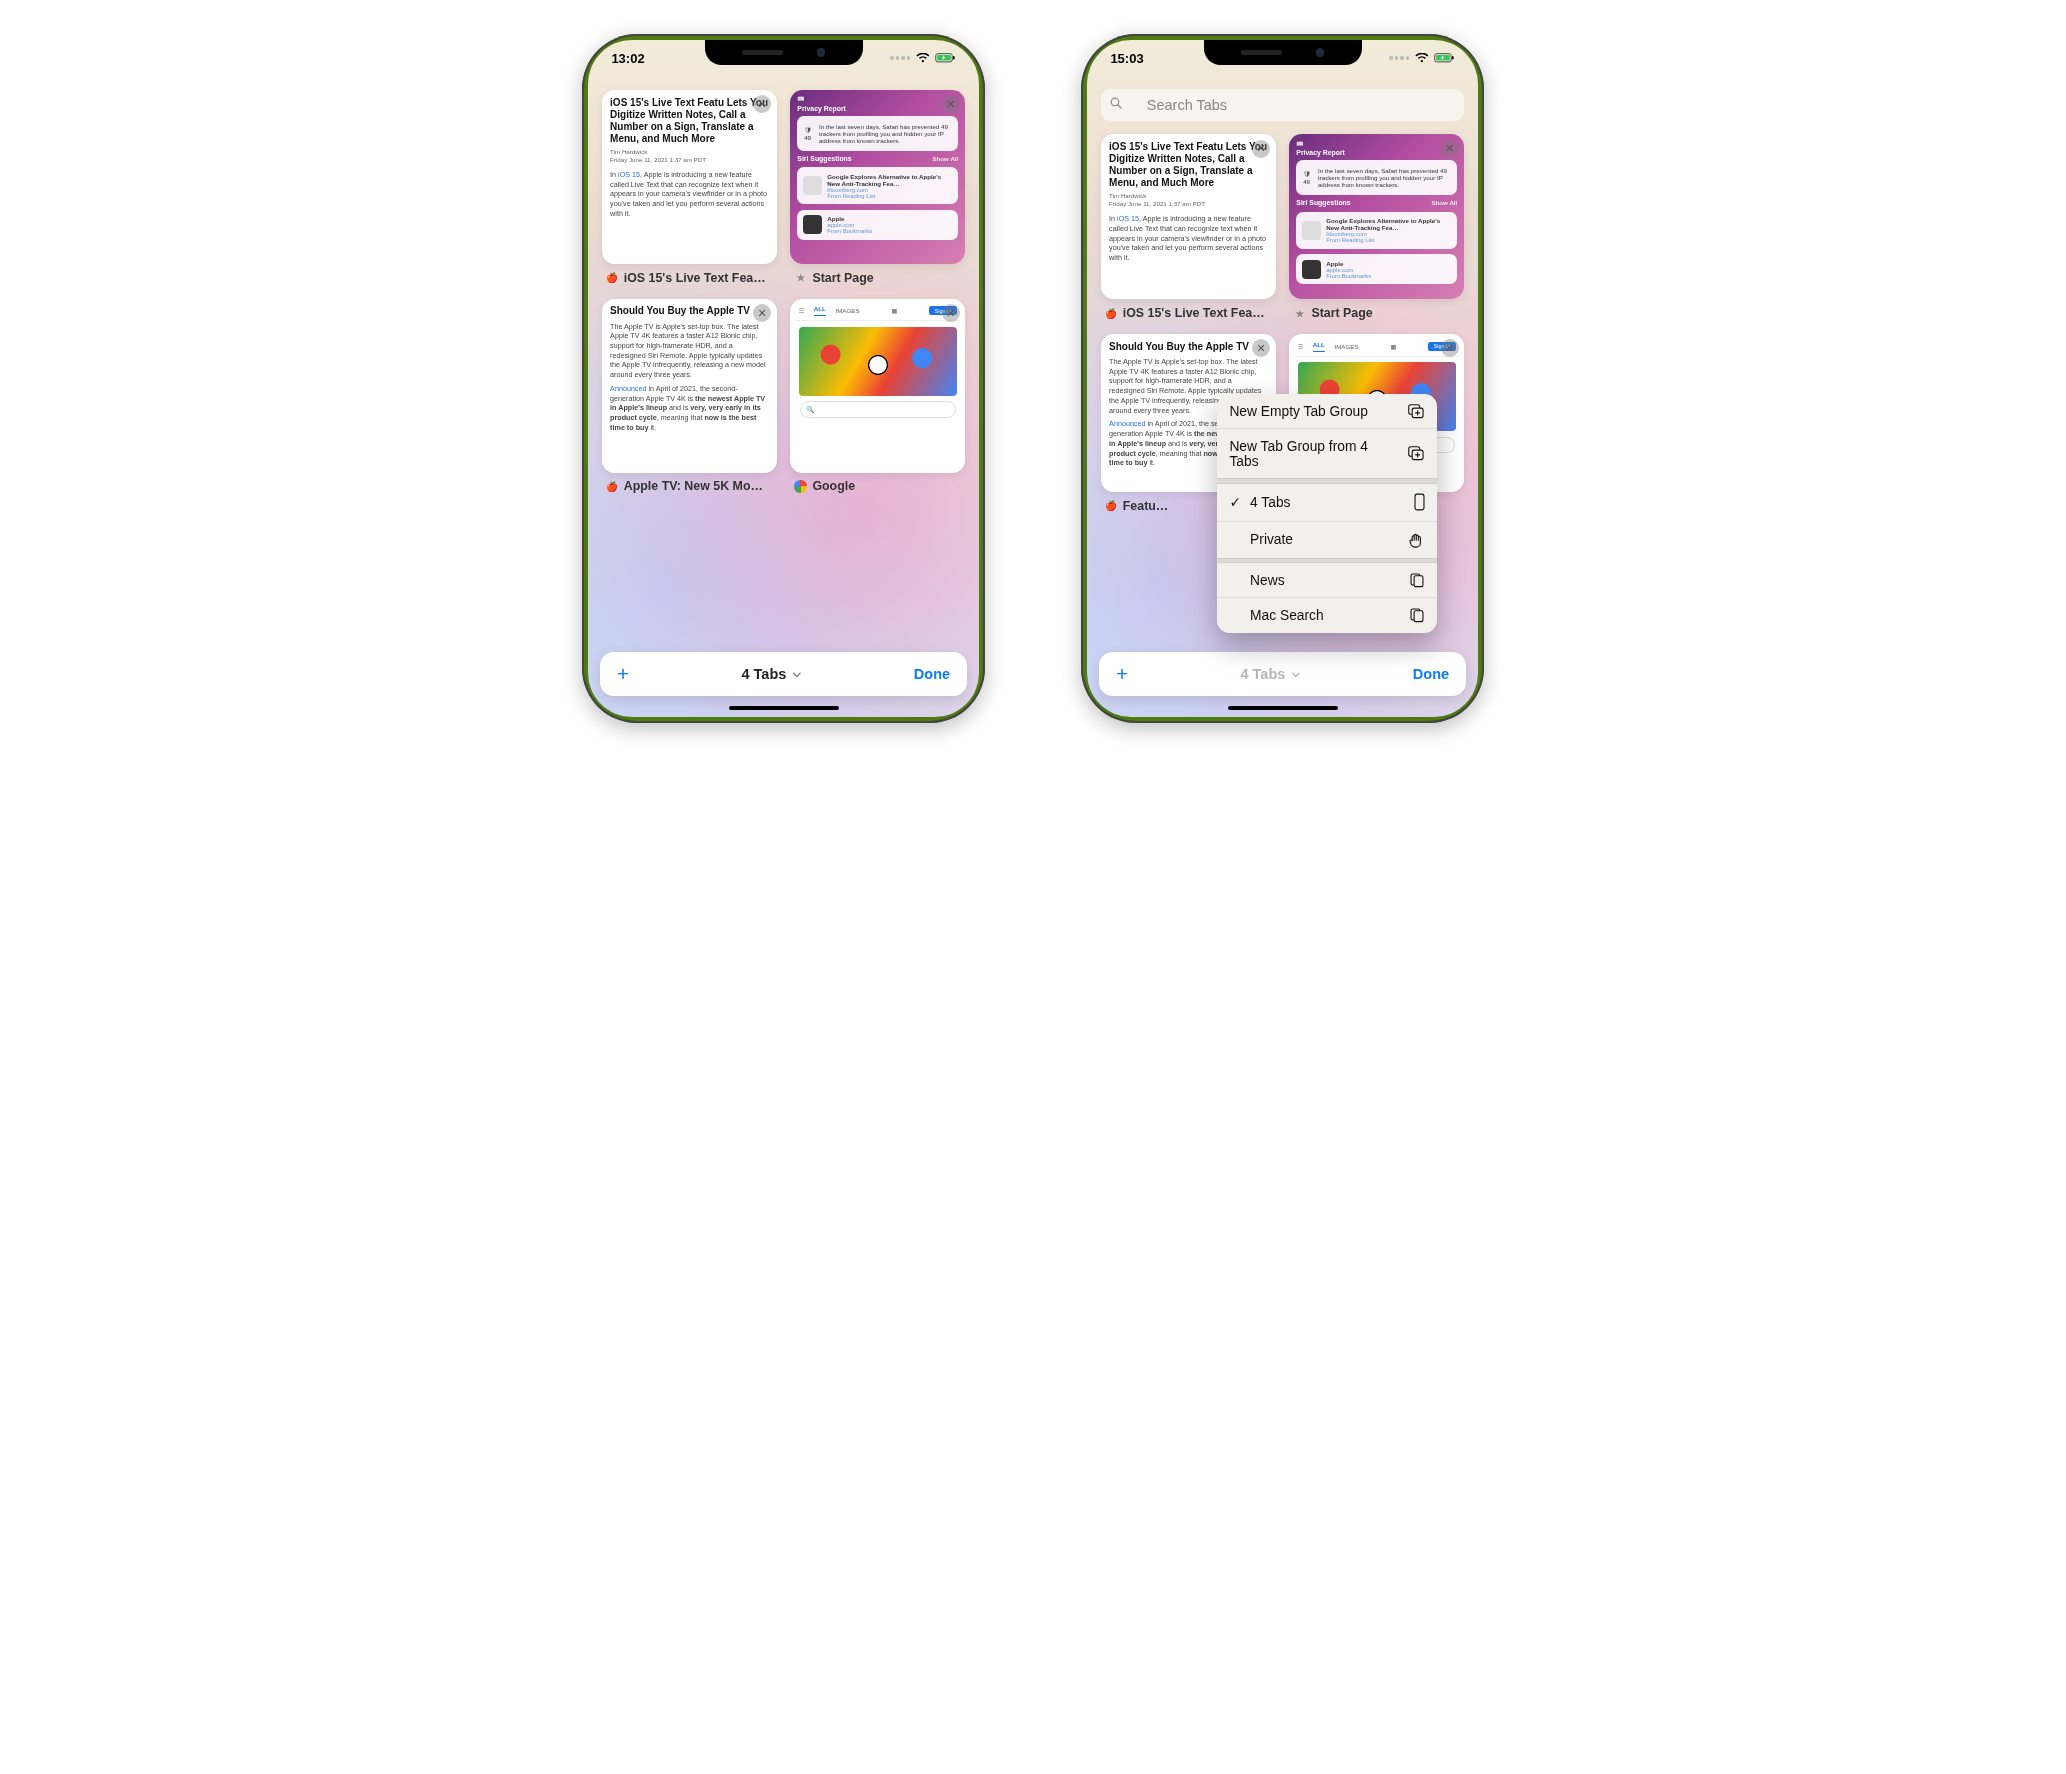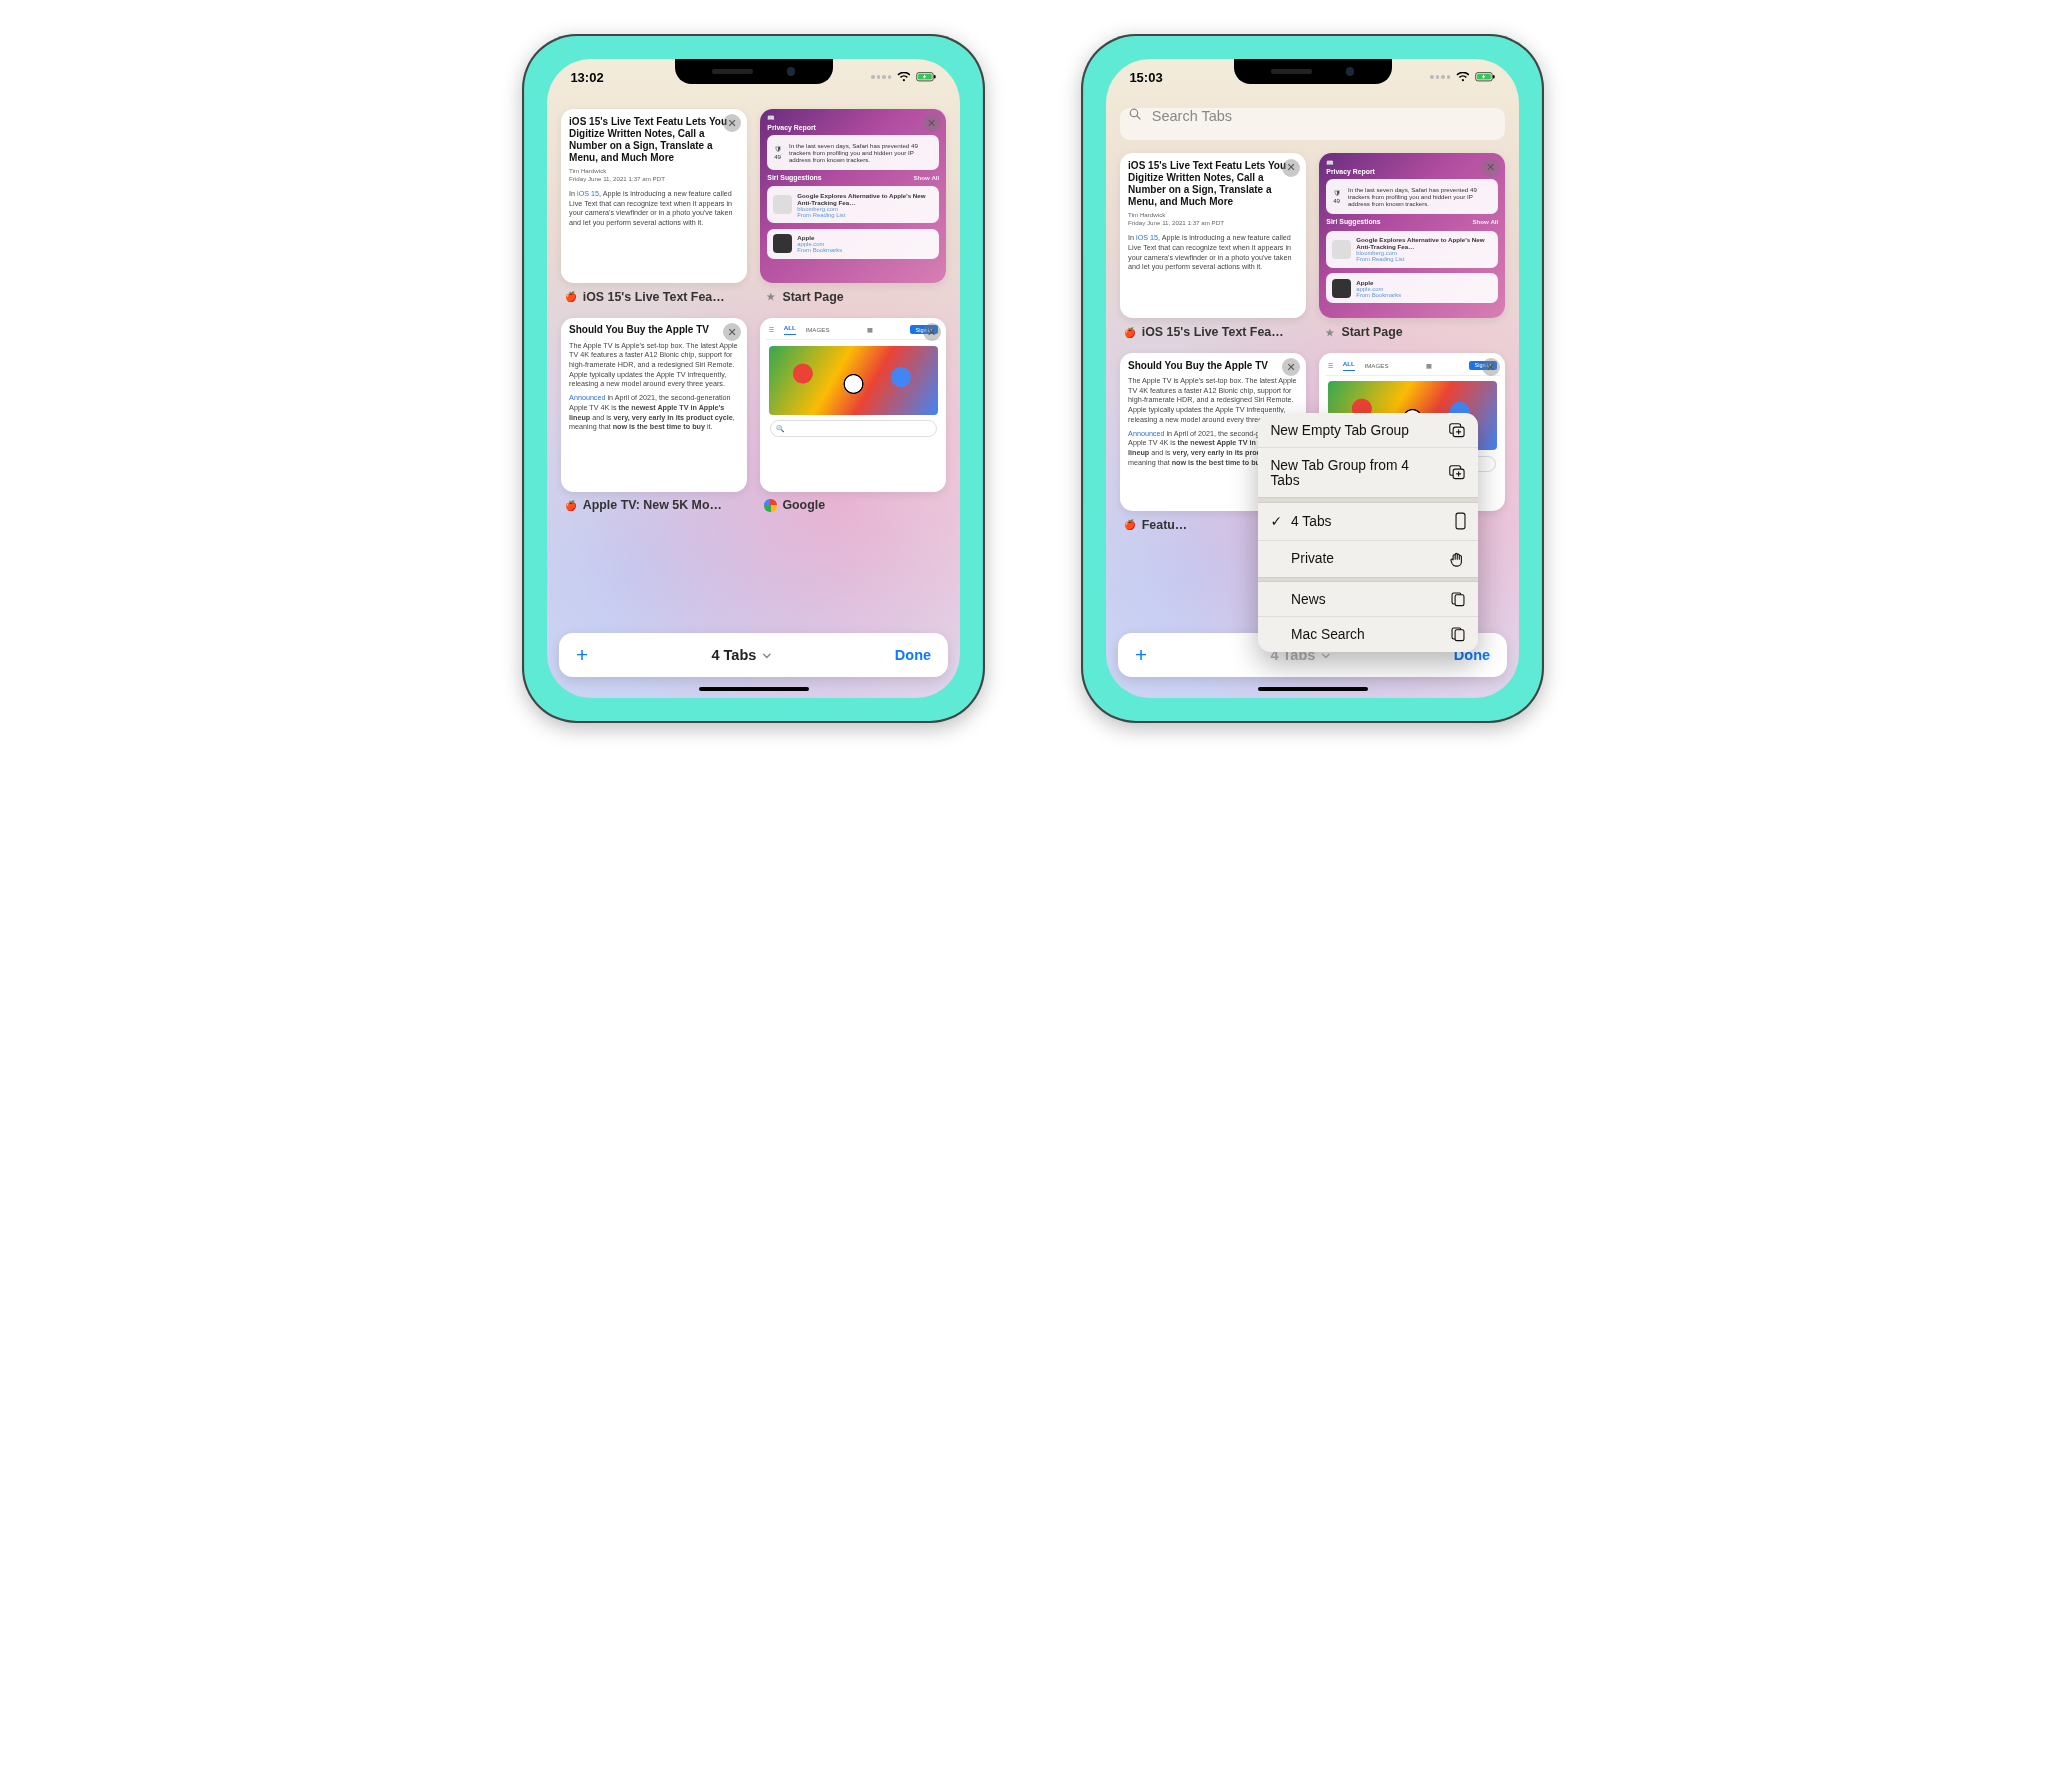--- a/index.html
+++ b/index.html
@@ -5,25 +5,25 @@
   * { box-sizing: border-box; margin: 0; padding: 0; }
   body {
     font-family: -apple-system, BlinkMacSystemFont, "Segoe UI", Helvetica, Arial, sans-serif;
     background: #fff;
     display: flex;
     justify-content: center;
     gap: 96px;
     padding: 34px 41px;
   }
   .phone {
-    width: 463px;
+    width: 403px;
     height: 689px;
-    background: #5eead4;
+    background: #4d7c0f;
     border-radius: 55px;
-    padding: 25px;
+    padding: 6px;
     position: relative;
     box-shadow: inset 0 0 0 2.1px #444, 0 5.5px 20.7px rgba(0,0,0,.25);
   }
   .phone::before, .phone::after {
     content:"";
     position:absolute;
     background:#0b0b0b;
     border-radius:2.1px;
   }
   .screen {
@@ -59,21 +59,21 @@
   .status-right { display:flex; align-items:center; gap:5.5px; }
   .dots { display:flex; gap:2.1px; }
   .dots span { width:3.4px;height:3.4px;border-radius:50%;background:#bbb; }
   .wifi-icon svg, .batt svg { display:block; }
   .content { position:absolute; inset:0; padding-top:43px; }
   .search-tabs {
     margin: 5.5px 13.8px 6.9px;
     background: rgba(255,255,255,.55);
     border-radius: 9.6px;
     height: 32px;
-    display:flex; align-items:flex-start; gap:10px;
+    display:flex; align-items:center; gap:24px;
     padding: 0 9.6px;
     color:#888;
     font-size:14.5px;
   }
   .tabs-grid {
     display:grid;
     grid-template-columns: 1fr 1fr;
     gap: 13.8px;
     padding: 6.9px 13.8px;
   }

